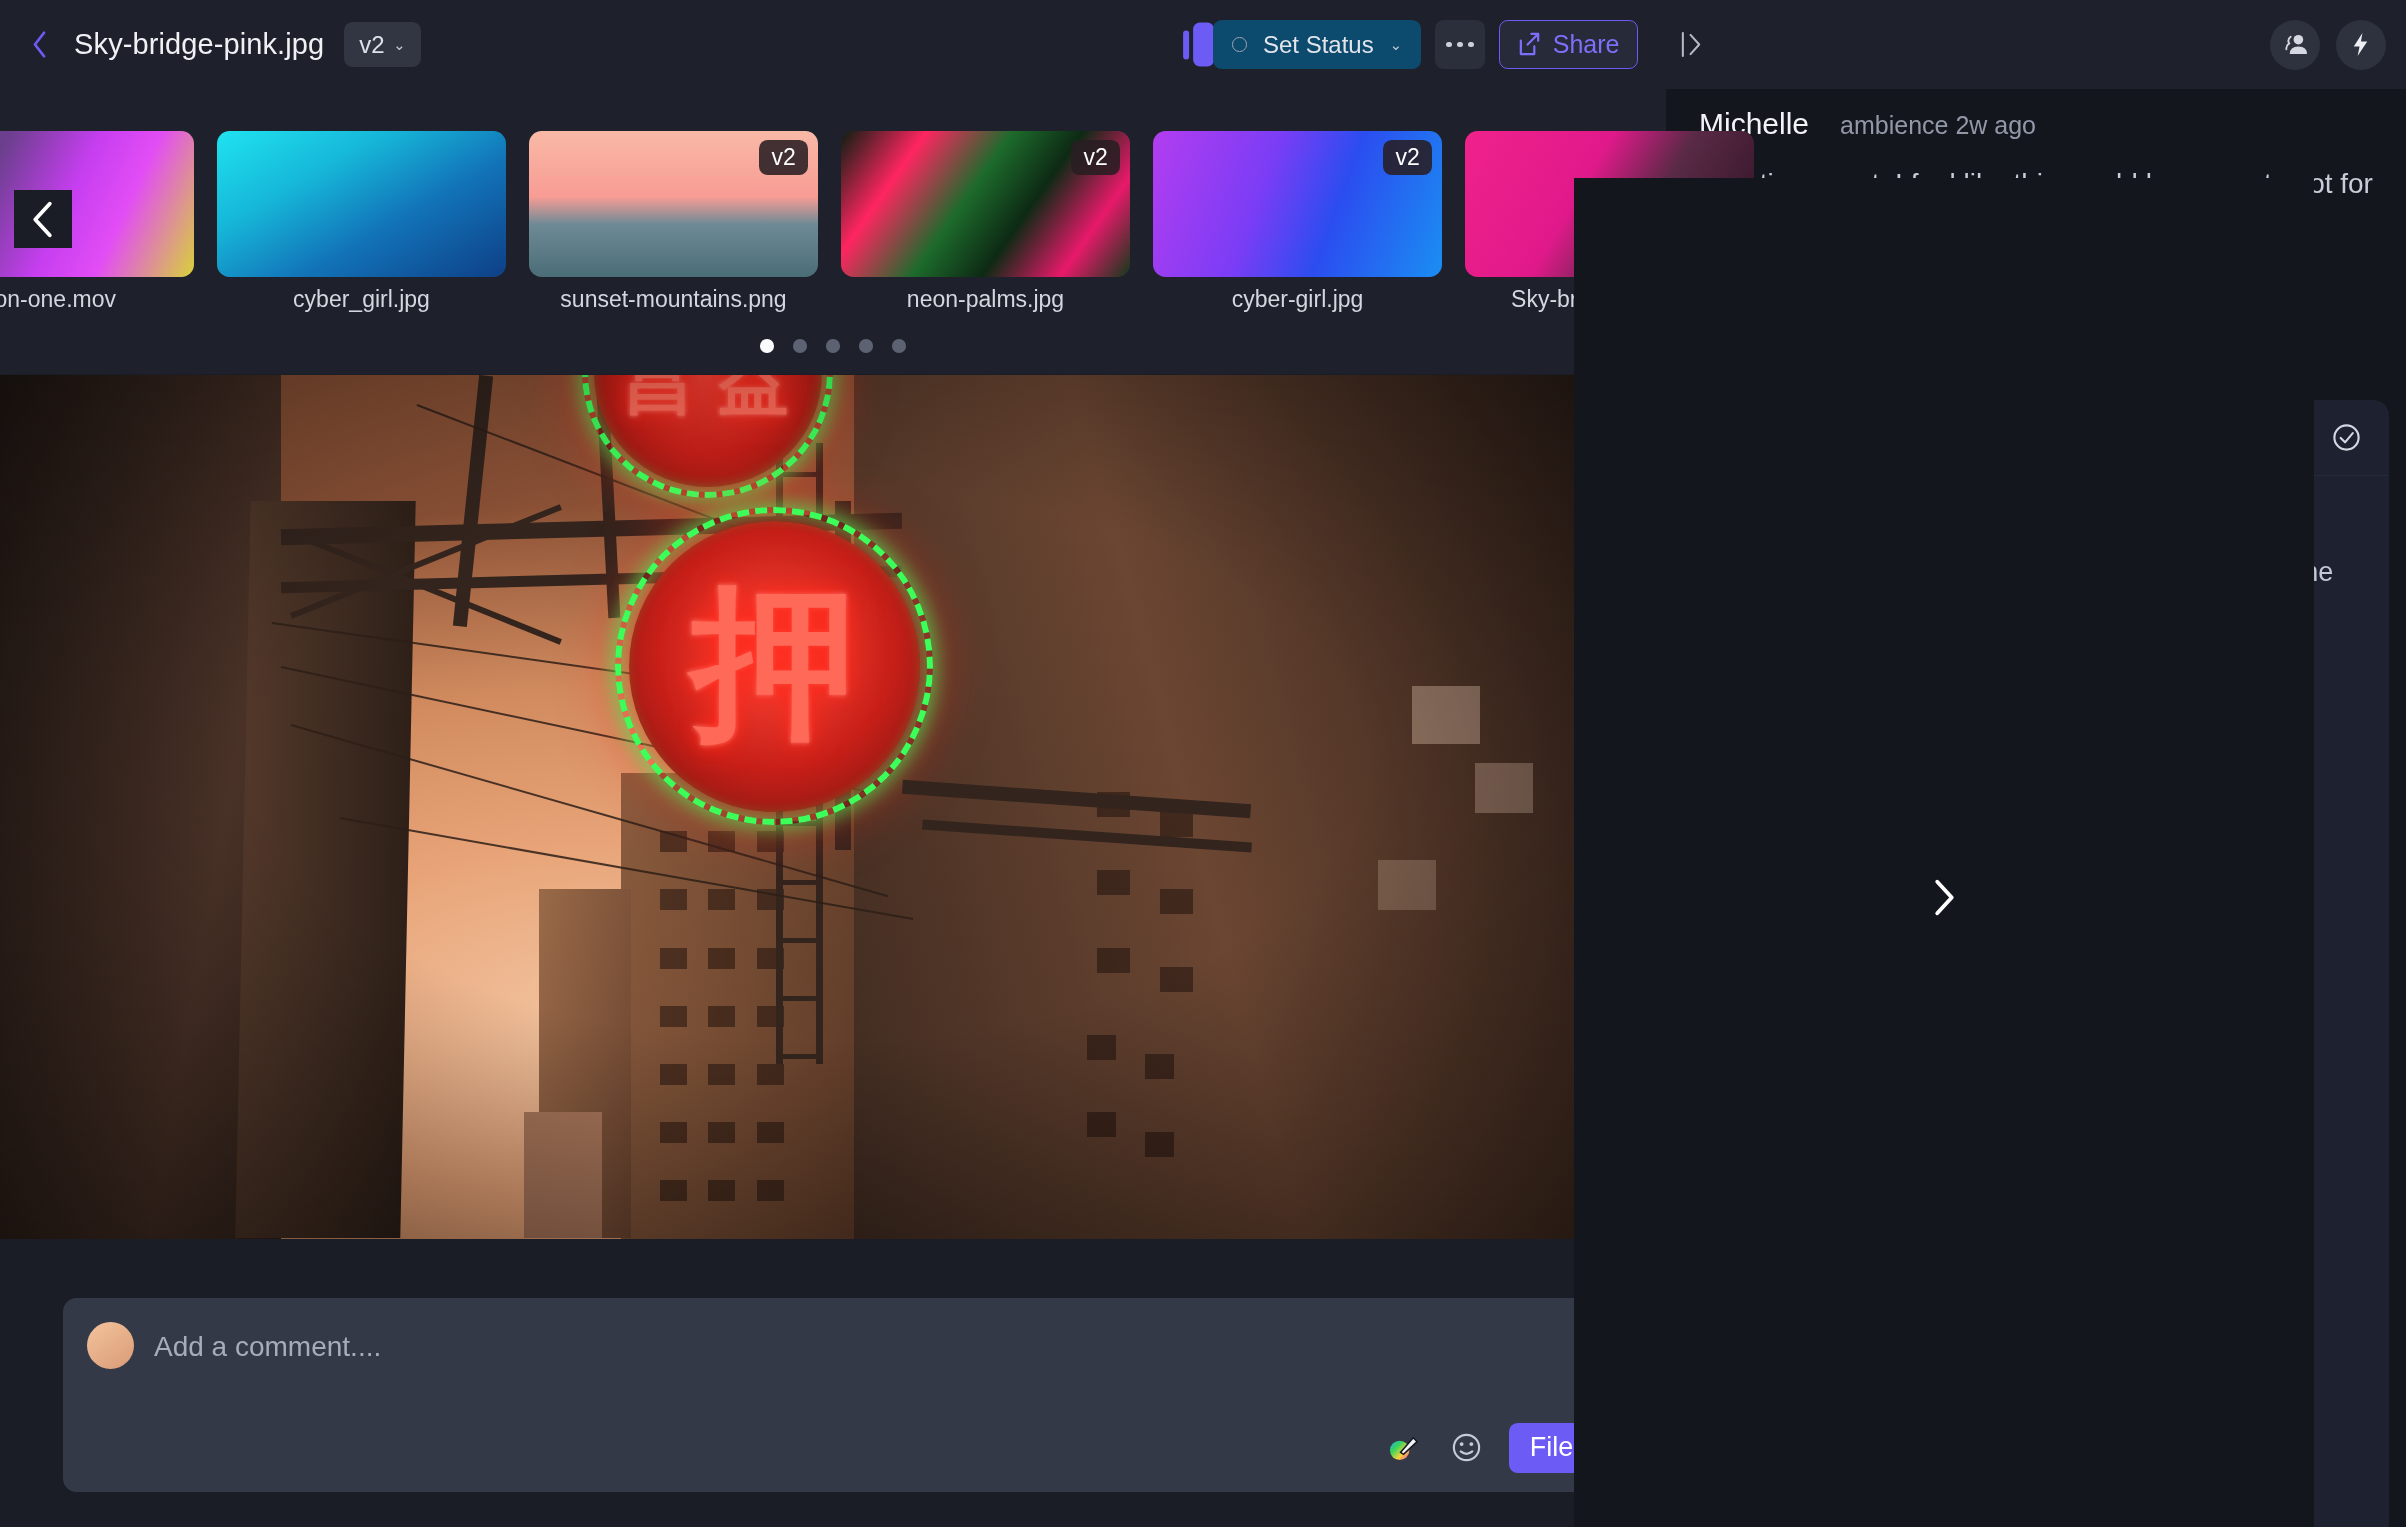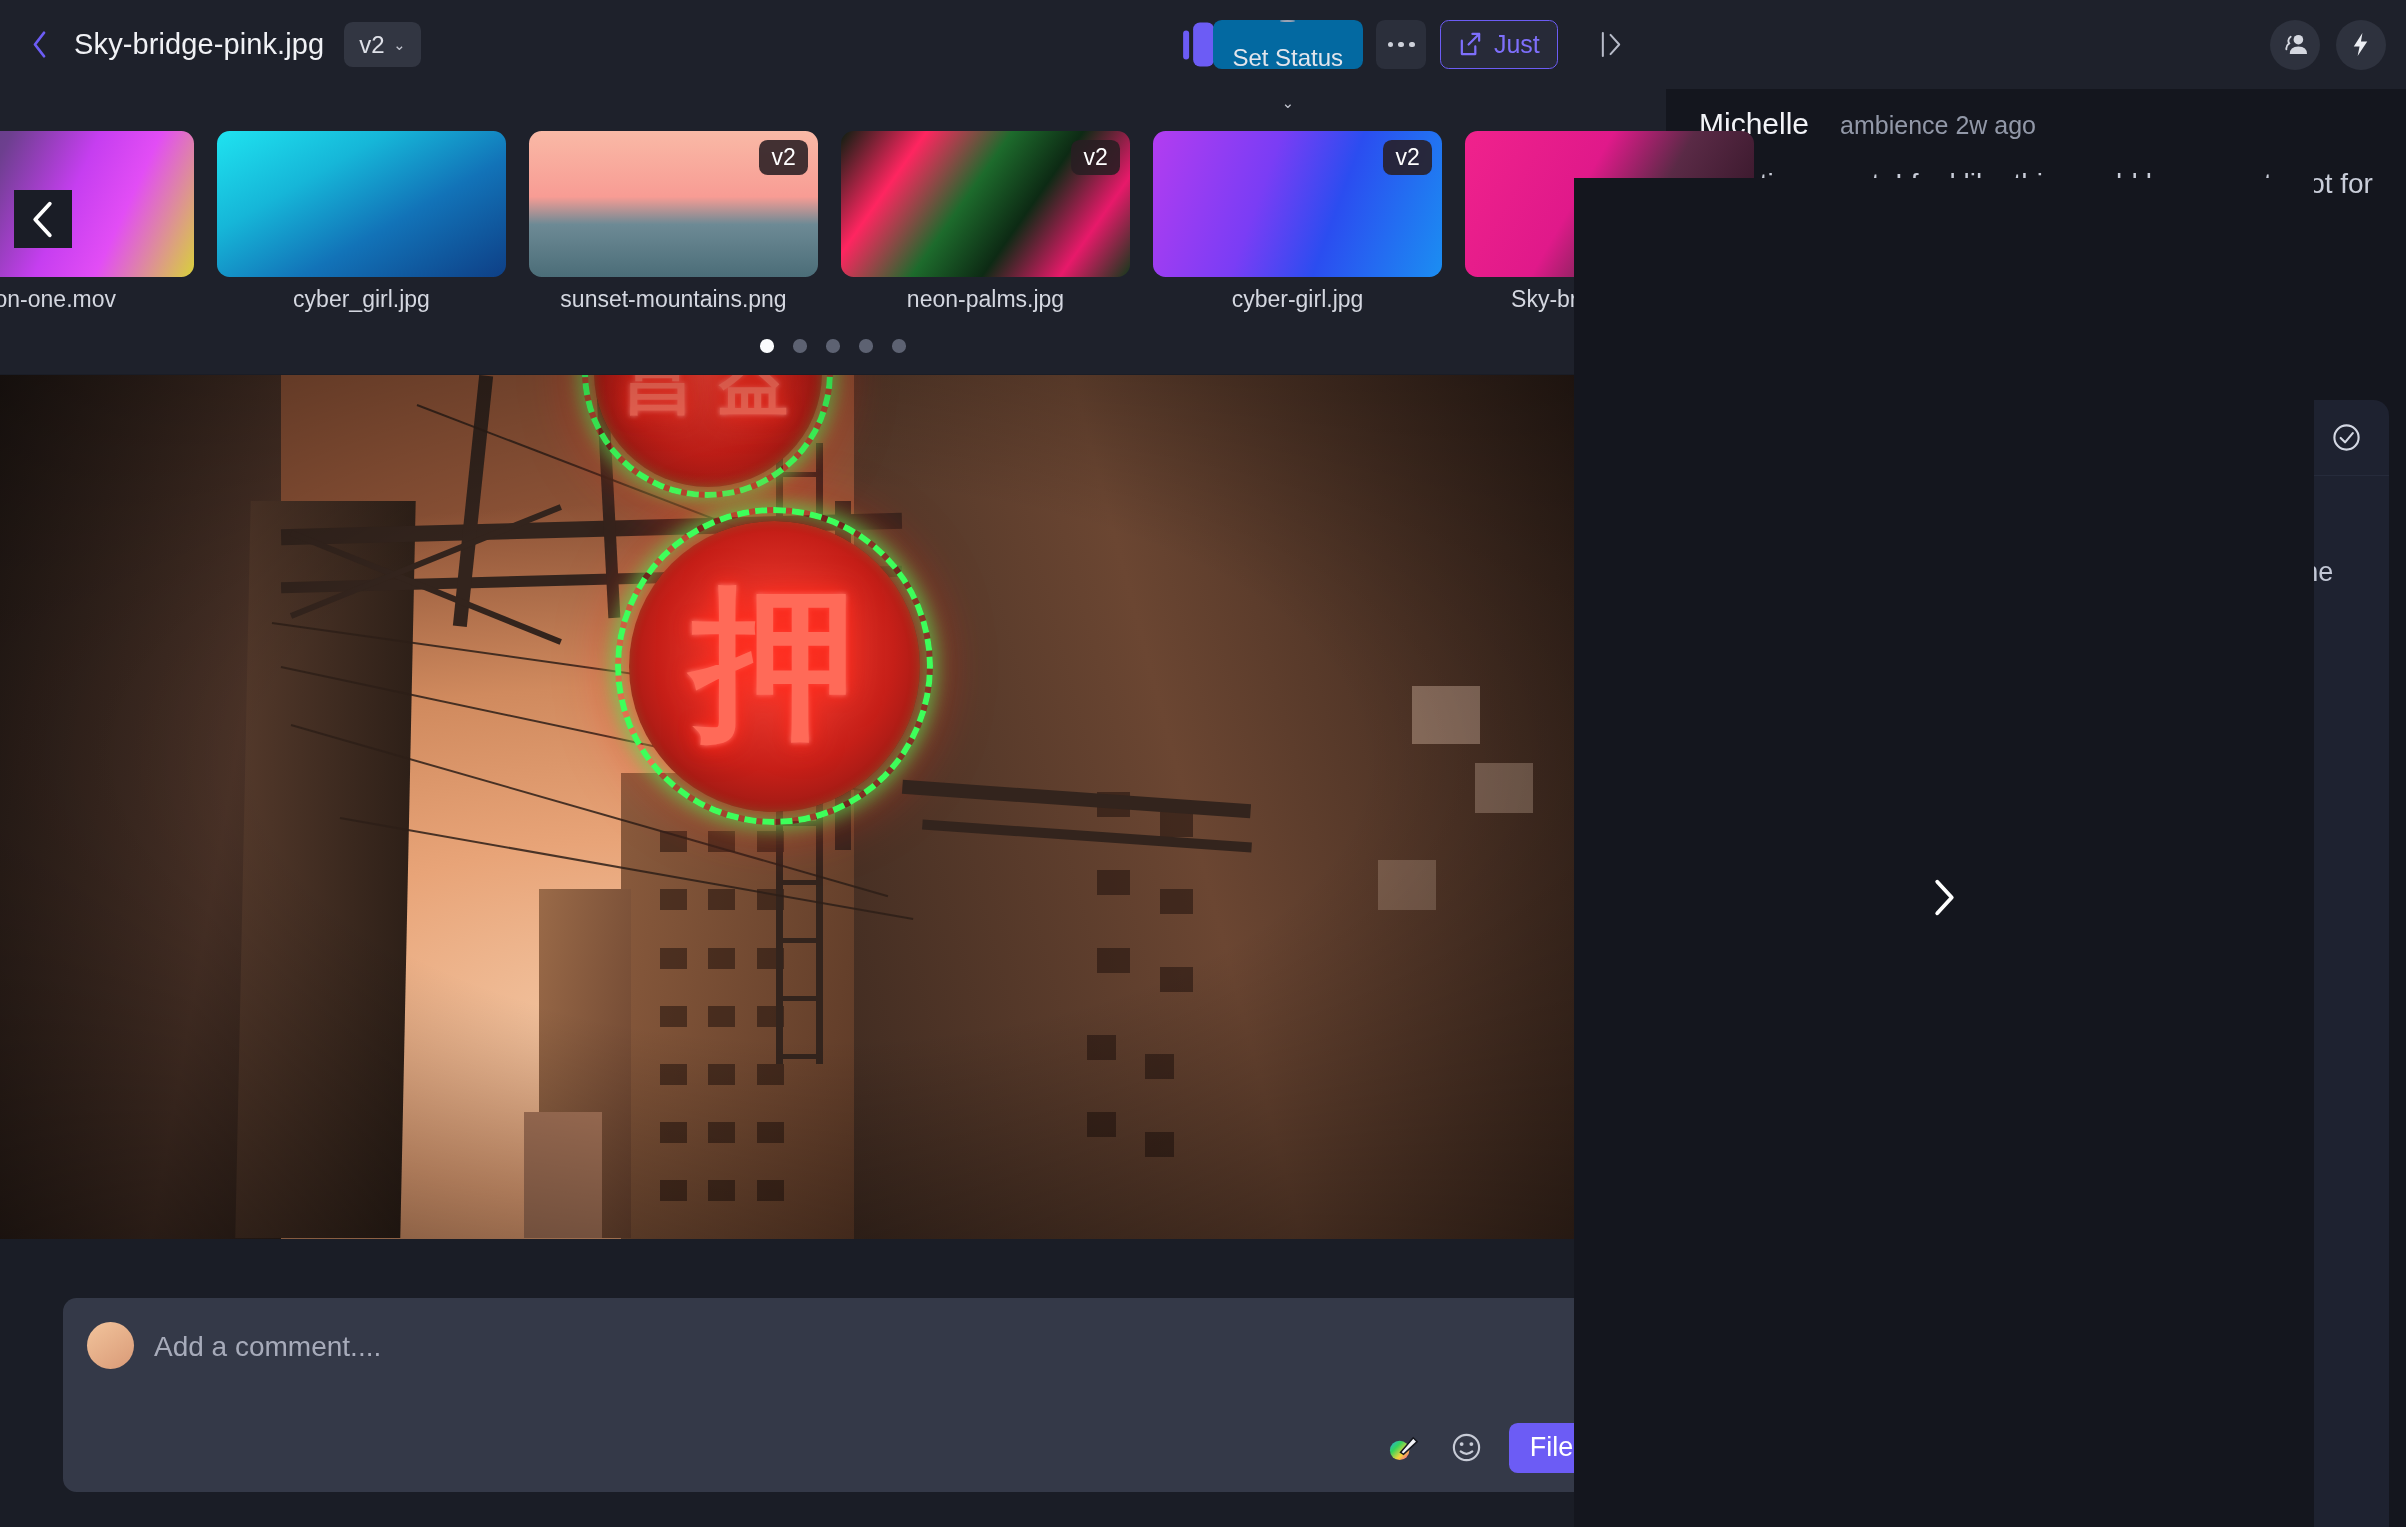--- a/index.html
+++ b/index.html
@@ -40,23 +40,23 @@
     display: flex; align-items: center; gap: 3.9px; height: 41px;
   }
   .center-logo .bar { width: 6.8px; height: 29px; border-radius: 3.9px; background: #6c5cf5; }
   .center-logo .mid { width: 20.4px; height: 44px; border-radius: 6.8px; background: #6c5cf5; }
 
   .topbar-right {
     position: absolute; left: 1213px; top: 0; height: 89px;
     display: flex; align-items: center; gap: 13.6px;
   }
   .status-btn {
-    height: 49px; padding: 0 19.4px; border-radius: 8.7px; background: #0369a1;
-    display: flex; align-items: center; gap: 22px; color: #e3e5ec;
-    font-size: 24px; cursor: pointer; border: none; flex-direction: column;
+    height: 49px; padding: 0 19.4px; border-radius: 8.7px; background: #0c4a6e;
+    display: flex; align-items: center; gap: 16px; color: #e3e5ec;
+    font-size: 24px; cursor: pointer; border: none;
   }
   .status-dot-ring {
     width: 14.6px; height: 14.6px; border-radius: 50%;
     border: 1.9px solid #9ea3b3; display: inline-block;
   }
   .status-btn .caret { font-size: 14.6px; color: #c3c6d0; }
   .more-btn {
     width: 50px; height: 49px; border-radius: 8.7px; background: #2b2f3b;
     display: flex; align-items: center; justify-content: center; gap: 4.9px;
     cursor: pointer;
@@ -571,21 +571,21 @@
         <i></i>
         <i></i>
         <i></i>
       </div>
       <button class="share-btn">
         <svg viewBox="0 0 26 26" fill="none">
           <path d="M4 9 L4 23 L18 23 L18 15" stroke="#7e6ffb" stroke-width="2.3" stroke-linecap="round" stroke-linejoin="round"></path>
           <path d="M11 13 L22 2" stroke="#7e6ffb" stroke-width="2.3" stroke-linecap="round"></path>
           <path d="M15 2 L22 2 L22 9" stroke="#7e6ffb" stroke-width="2.3" stroke-linecap="round" stroke-linejoin="round"></path>
         </svg>
-        <span>Just</span>
+        <span>Share</span>
       </button>
       <div class="panel-toggle">
         <svg viewBox="0 0 26 30" fill="none">
           <path d="M4 3 L4 27" stroke="#b7bbc8" stroke-width="2.1" stroke-linecap="round"></path>
           <path d="M12 5 L21 15 L12 25" stroke="#b7bbc8" stroke-width="2.1" stroke-linecap="round" stroke-linejoin="round"></path>
         </svg>
       </div>
     </div>
 
     <div class="topbar-far">

